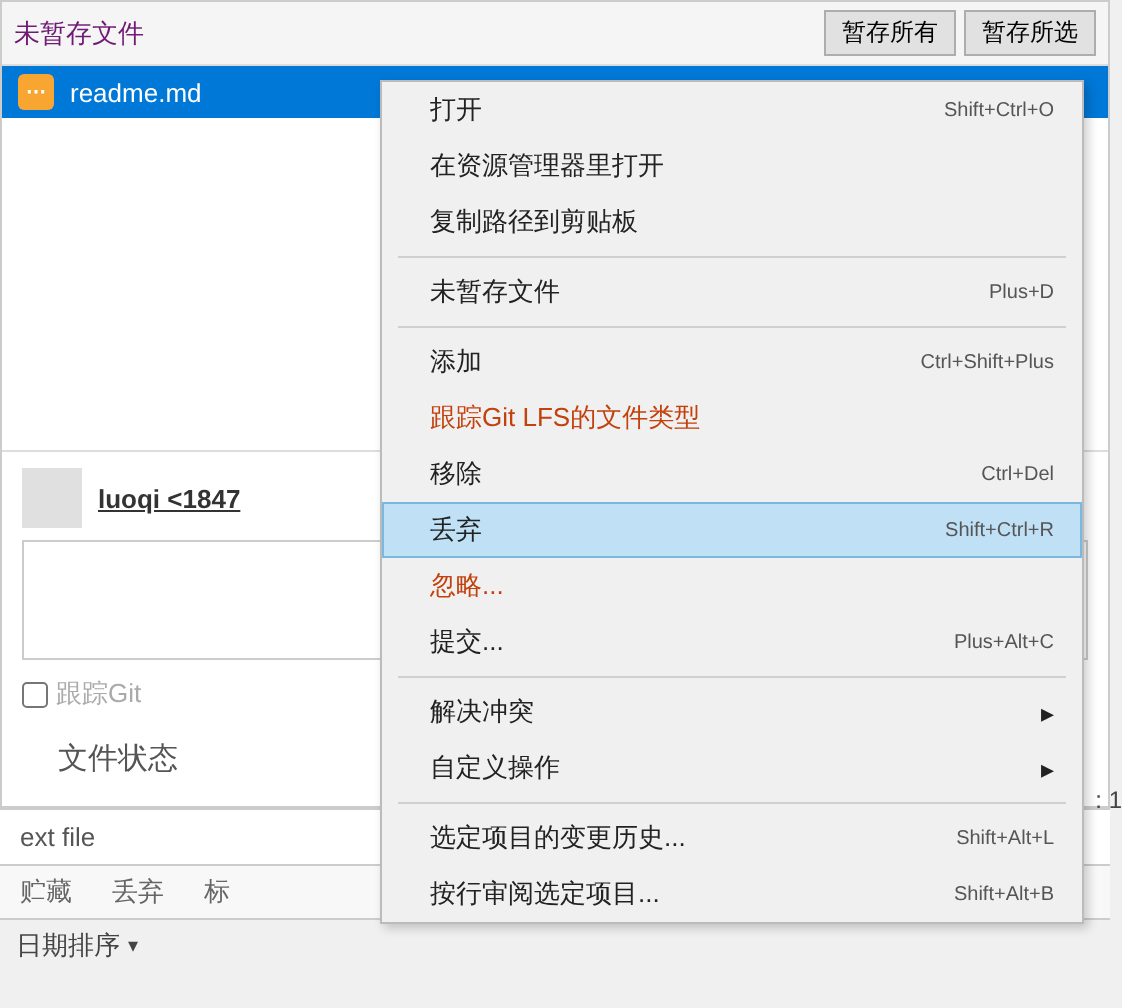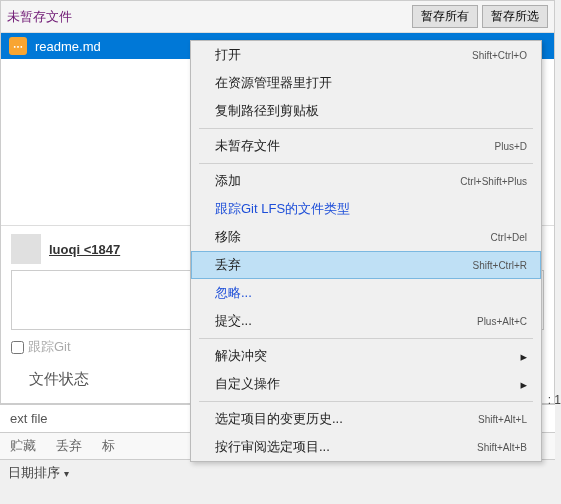--- a/index.html
+++ b/index.html
@@ -18,21 +18,21 @@
 .commit-box { border: 1px solid #ccc; height: 60px; margin: 0 0 6px 0; background: #fff; }
 .checkbox-row { display: flex; align-items: center; color: #aaa; font-size: 12px; padding: 2px 0 6px 0; }
 .checkbox-row input { margin-right: 4px; }
 .status-label { color: #555; font-size: 15px; padding: 8px 18px; }
 .bottom-row { border-top: 1px solid #ccc; background: #fff; padding: 6px 10px; display: flex; align-items: center; font-size: 12px; color: #555; }
 .tabs-row { display: flex; gap: 20px; padding: 4px 10px; border-top: 1px solid #ccc; background: #f8f8f8; font-size: 12px; color: #666; }
 .sort-row { display: flex; align-items: center; padding: 4px 8px; background: #f0f0f0; border-top: 1px solid #ccc; font-size: 12px; color: #444; }
 .dropdown-caret { margin-left: 4px; font-size: 10px; }
 .context-menu { position: absolute; left: 190px; top: 40px; width: 352px; background: #f0f0f0; border: 1px solid #bbb; box-shadow: 2px 2px 5px rgba(0,0,0,0.2); z-index: 100; }
 .menu-item { display: flex; align-items: center; padding: 5px 14px 5px 24px; font-size: 13px; color: #222; cursor: pointer; }
-.menu-item.disabled { color: #1d4ed8; cursor: default; }
+.menu-item.disabled { color: #c2410c; cursor: default; }
 .menu-item.highlight { background: #bfe0f5; border: 1px solid #7bb8e0; padding: 4px 13px 4px 23px; }
 .menu-label { flex: 1; }
 .menu-shortcut { color: #555; font-size: 10px; }
 .menu-sep { height: 1px; background: #d0d0d0; margin: 3px 8px; }
 .right-edge { position: absolute; right: 0; top: 393px; font-size: 12px; color: #444; }
 </style>
 </head>
 <body>
 
 <div class="panel" style="width:555px;">

